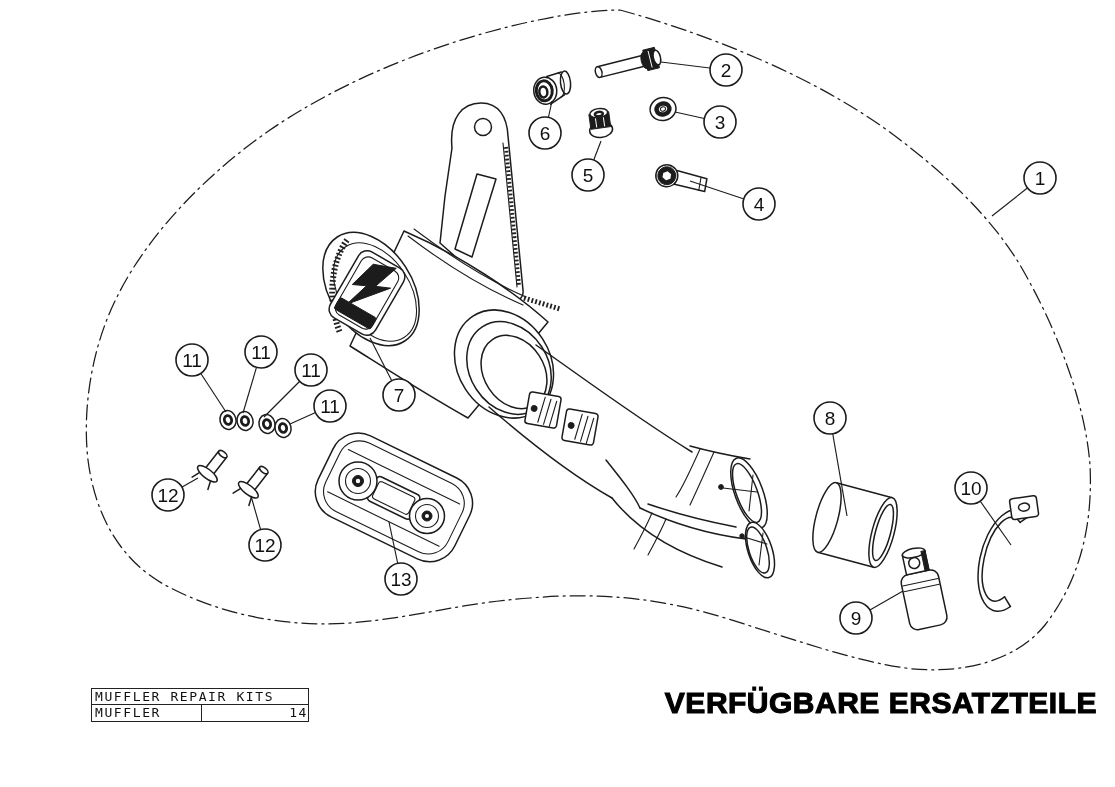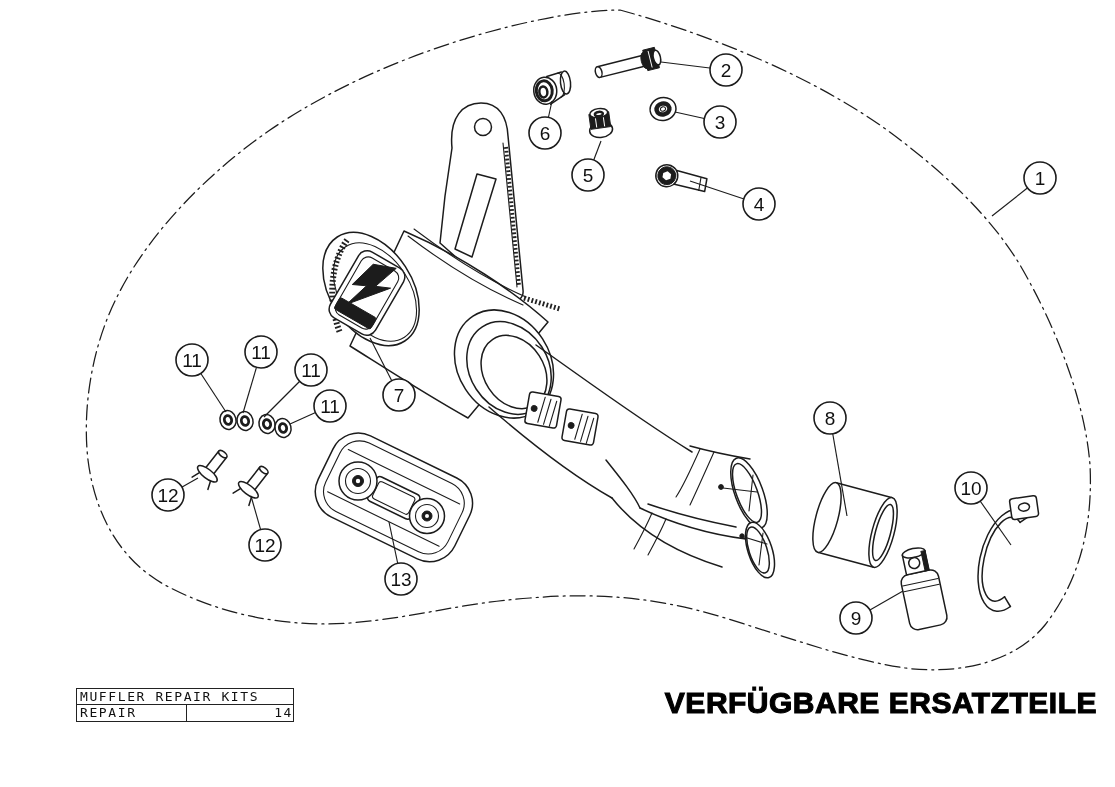--- a/index.html
+++ b/index.html
@@ -13,21 +13,21 @@
   .lnw{stroke:#1c1c1c;stroke-width:1.5;fill:#ffffff;stroke-linecap:round;stroke-linejoin:round;}
   .dk{fill:#1c1c1c;stroke:#1c1c1c;stroke-width:1;}
   .thin{stroke-width:1.1;}
   .hatch{stroke:#222;fill:none;stroke-dasharray:1.8 2.1;}
 
   [data-name="callouts-layer"] line{stroke:#1c1c1c;stroke-width:1.15;}
   [data-name="callouts-layer"] circle{fill:#fff;stroke:#1c1c1c;stroke-width:1.6;}
   [data-name="callouts-layer"] text{font:19px "Liberation Sans",sans-serif;fill:#111;text-anchor:middle;}
 
   
-  .kit-table{position:absolute;left:76px;top:688px;width:216px;border:1.3px solid #222;
+  .kit-table{position:absolute;left:91px;top:688px;width:216px;border:1.3px solid #222;
              font-family:"DejaVu Sans Mono",monospace;color:#111;background:#fff;}
   .kit-table .hdr{height:15px;line-height:15px;border-bottom:1.3px solid #222;
                   font-size:13px;letter-spacing:1.6px;padding-left:3px;white-space:nowrap;overflow:hidden;}
   .kit-table .row{display:flex;height:16px;line-height:16px;font-size:13px;letter-spacing:1.6px;}
   .kit-table .cell-label{width:106px;border-right:1.3px solid #222;padding-left:3px;}
   .kit-table .cell-value{flex:1;text-align:right;}
 
   
   .big-title{position:absolute;right:18px;top:686px;font-size:30px;font-weight:bold;
              letter-spacing:.5px;color:#000;-webkit-text-stroke:1.1px #000;white-space:nowrap;}
@@ -361,20 +361,20 @@
           <line x1="401" y1="579" x2="389" y2="522" data-name="leader-line"></line>
           <circle cx="401" cy="579" r="16" data-name="callout-circle"></circle>
           <text x="401" y="579" dy="0.36em" data-name="callout-number">13</text>
         </g>
       </g>
   </svg>
 
   <div class="kit-table" data-name="repair-kits-table">
     <div class="hdr" data-name="table-header">MUFFLER REPAIR KITS</div>
     <div class="row" data-name="table-row">
-      <div class="cell-label" data-name="table-cell-part">REPAIR</div>
+      <div class="cell-label" data-name="table-cell-part">MUFFLER</div>
       <div class="cell-value" data-name="table-cell-number">14</div>
     </div>
   </div>
 
   <div class="big-title" data-name="page-title">VERFÜGBARE ERSATZTEILE</div>
 
 </div>
 
 </body></html>

